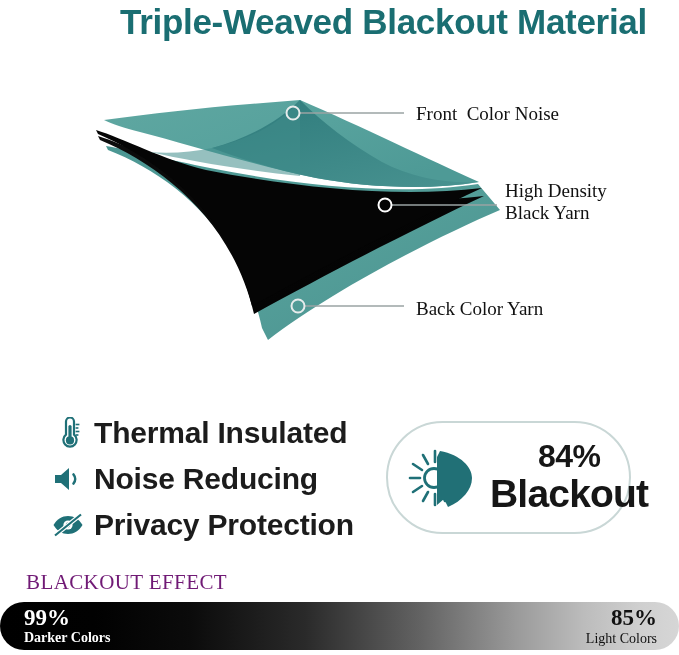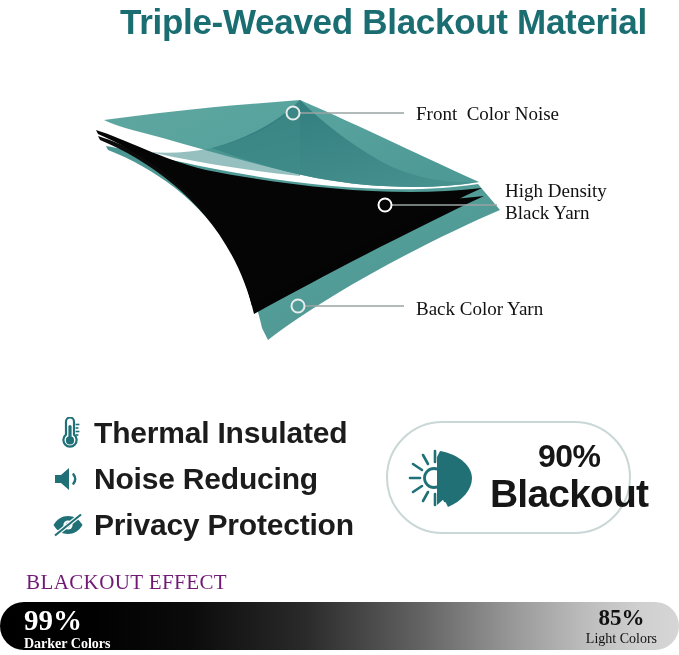--- a/index.html
+++ b/index.html
@@ -151,30 +151,30 @@
     overflow: hidden;
   }
   .bar-left {
     position: absolute;
     left: 24px;
     top: 4px;
     color: #ffffff;
     font-family: "Liberation Serif", serif;
     line-height: 1.0;
   }
-  .bar-left .pct { font-size: 29px; font-weight: bold; display: block; }
+  .bar-left .pct { font-size: 23px; font-weight: bold; display: block; }
   .bar-left .sub { font-size: 14px; font-weight: bold; display: block; margin-top: 2px; }
   .bar-right {
     position: absolute;
     right: 22px;
     top: 4px;
     color: #111111;
     font-family: "Liberation Serif", serif;
     line-height: 1.0;
-    text-align: center;
+    text-align: right;
   }
   .bar-right .pct { font-size: 23px; font-weight: bold; display: block; }
   .bar-right .sub { font-size: 14px; display: block; margin-top: 3px; }
 </style>
 </head>
 <body>
 
 <div class="title">Triple-Weaved Blackout Material</div>
 
 <div class="diagram">
@@ -299,21 +299,21 @@
         <line x1="31" y1="62" x2="31" y2="51"></line>
         <line x1="41" y1="12" x2="37" y2="21"></line>
         <line x1="41" y1="58" x2="37" y2="49"></line>
       </g>
       <circle cx="30" cy="35" r="9.5" fill="none" stroke="#1f7077" stroke-width="2.8"></circle>
       <path d="M36 8 C 57 12, 68 24, 68 35 C 68 47, 58 58, 44 64
                L 40 56 L 33 62 L 33 14 Z" fill="#217076"></path>
     </svg>
   </span>
   <span class="badge-text">
-    <span class="badge-pct">90%</span>
+    <span class="badge-pct">84%</span>
     <span class="badge-word">Blackout</span>
   </span>
 </div>
 
 <div class="effect-heading">BLACKOUT EFFECT</div>
 
 <div class="effect-bar">
   <span class="bar-left">
     <span class="pct">99%</span>
     <span class="sub">Darker Colors</span>

